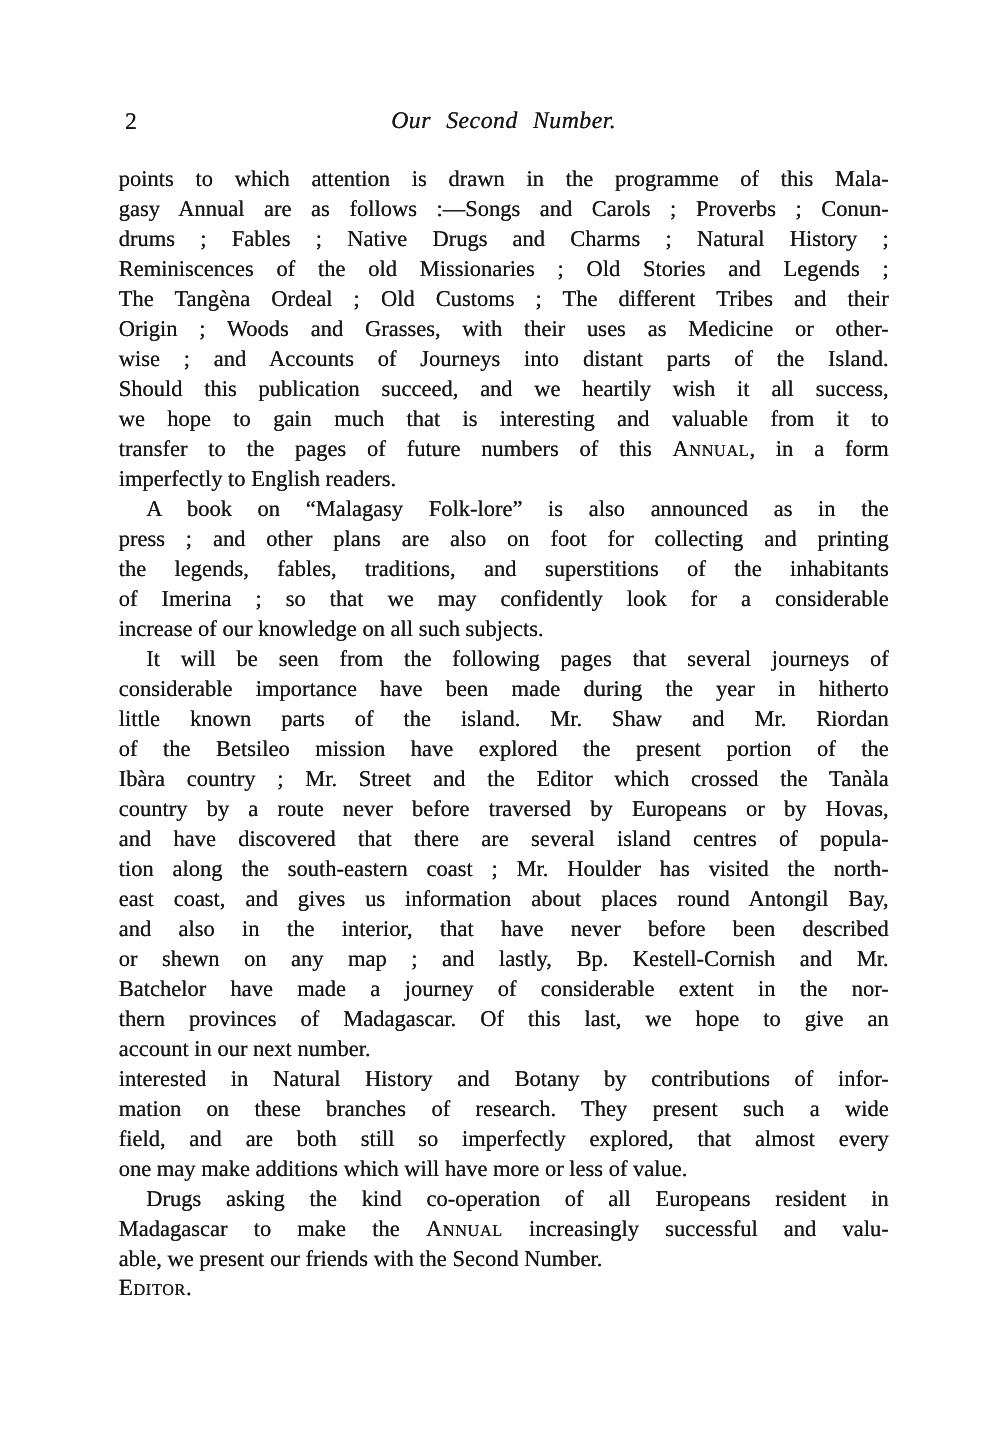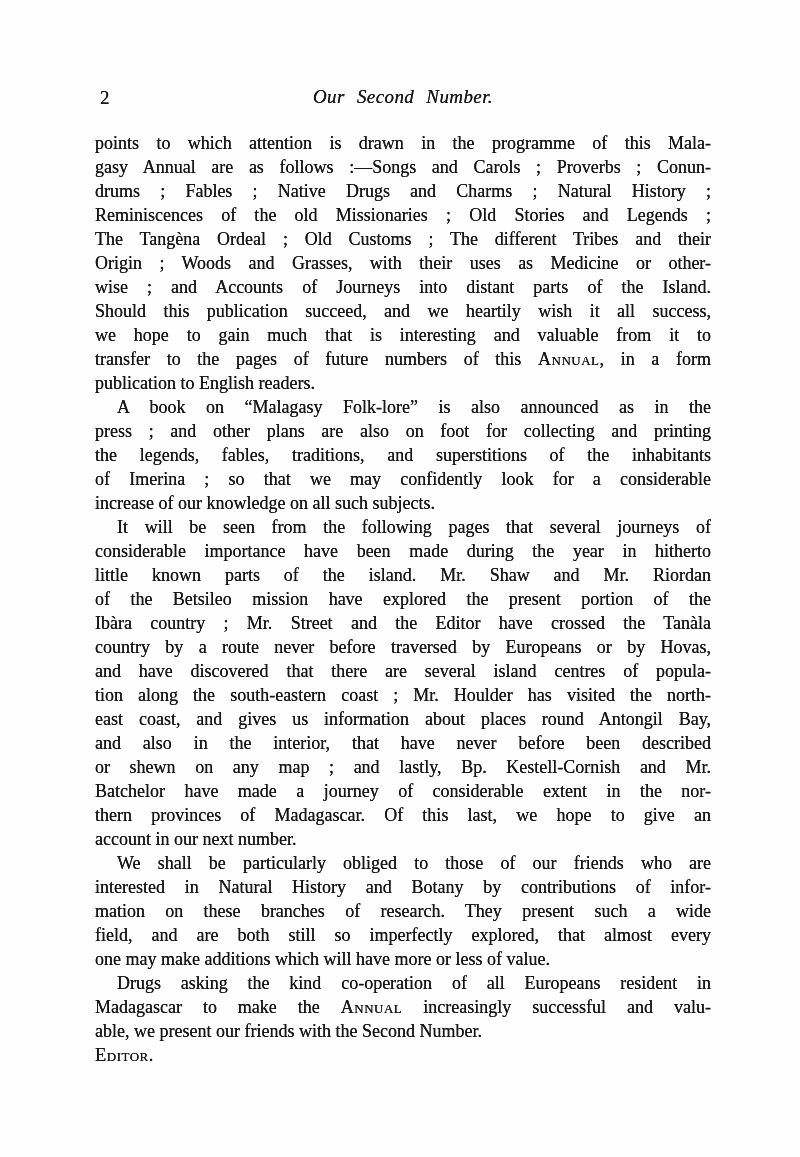--- a/index.html
+++ b/index.html
@@ -73,47 +73,46 @@
           <div class="line">points to which attention is drawn in the programme of this Mala-</div>
           <div class="line">gasy Annual are as follows :—Songs and Carols ; Proverbs ; Conun-</div>
           <div class="line">drums ; Fables ; Native Drugs and Charms ; Natural History ;</div>
           <div class="line">Reminiscences of the old Missionaries ; Old Stories and Legends ;</div>
           <div class="line">The Tangèna Ordeal ; Old Customs ; The different Tribes and their</div>
           <div class="line">Origin ; Woods and Grasses, with their uses as Medicine or other-</div>
           <div class="line">wise ; and Accounts of Journeys into distant parts of the Island.</div>
           <div class="line">Should this publication succeed, and we heartily wish it all success,</div>
           <div class="line">we hope to gain much that is interesting and valuable from it to</div>
           <div class="line">transfer to the pages of future numbers of this <span class="sc">Annual</span>, in a form</div>
-          <div class="line last">publication to English readers.</div>
+          <div class="line last">imperfectly to English readers.</div>
         </div>
         <div>
           <div class="line indent">A book on “Malagasy Folk-lore” is also announced as in the</div>
           <div class="line">press ; and other plans are also on foot for collecting and printing</div>
           <div class="line">the legends, fables, traditions, and superstitions of the inhabitants</div>
           <div class="line">of Imerina ; so that we may confidently look for a considerable</div>
           <div class="line last">increase of our knowledge on all such subjects.</div>
         </div>
         <div>
           <div class="line indent">It will be seen from the following pages that several journeys of</div>
           <div class="line">considerable importance have been made during the year in hitherto</div>
           <div class="line">little known parts of the island. Mr. Shaw and Mr. Riordan</div>
           <div class="line">of the Betsileo mission have explored the present portion of the</div>
-          <div class="line">Ibàra country ; Mr. Street and the Editor have crossed the Tanàla</div>
+          <div class="line">Ibàra country ; Mr. Street and the Editor which crossed the Tanàla</div>
           <div class="line">country by a route never before traversed by Europeans or by Hovas,</div>
           <div class="line">and have discovered that there are several island centres of popula-</div>
           <div class="line">tion along the south-eastern coast ; Mr. Houlder has visited the north-</div>
           <div class="line">east coast, and gives us information about places round Antongil Bay,</div>
           <div class="line">and also in the interior, that have never before been described</div>
           <div class="line">or shewn on any map ; and lastly, Bp. Kestell-Cornish and Mr.</div>
           <div class="line">Batchelor have made a journey of considerable extent in the nor-</div>
           <div class="line">thern provinces of Madagascar. Of this last, we hope to give an</div>
           <div class="line last">account in our next number.</div>
         </div>
         <div>
-          <div class="line indent">We shall be particularly obliged to those of our friends who are</div>
           <div class="line">interested in Natural History and Botany by contributions of infor-</div>
           <div class="line">mation on these branches of research. They present such a wide</div>
           <div class="line">field, and are both still so imperfectly explored, that almost every</div>
           <div class="line last">one may make additions which will have more or less of value.</div>
         </div>
         <div>
           <div class="line indent">Drugs asking the kind co-operation of all Europeans resident in</div>
           <div class="line">Madagascar to make the <span class="sc">Annual</span> increasingly successful and valu-</div>
           <div class="line last">able, we present our friends with the Second Number.</div>
         </div>

